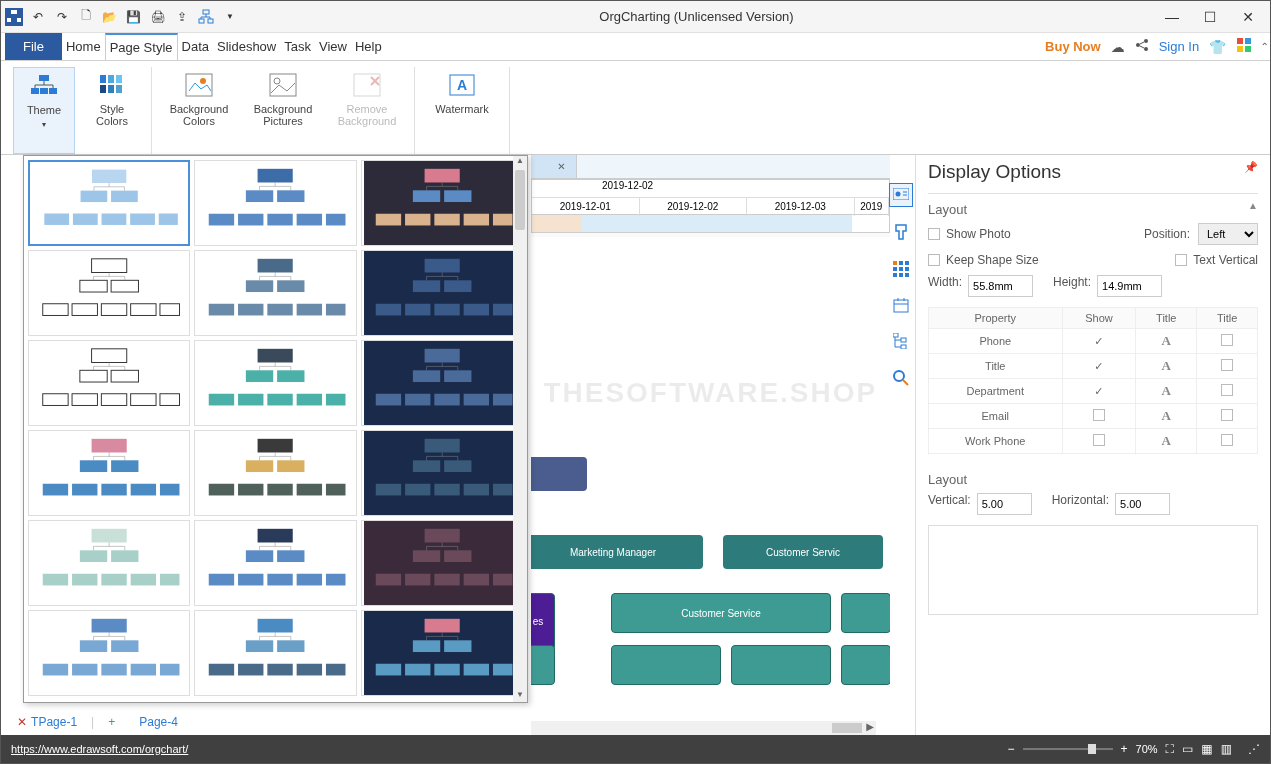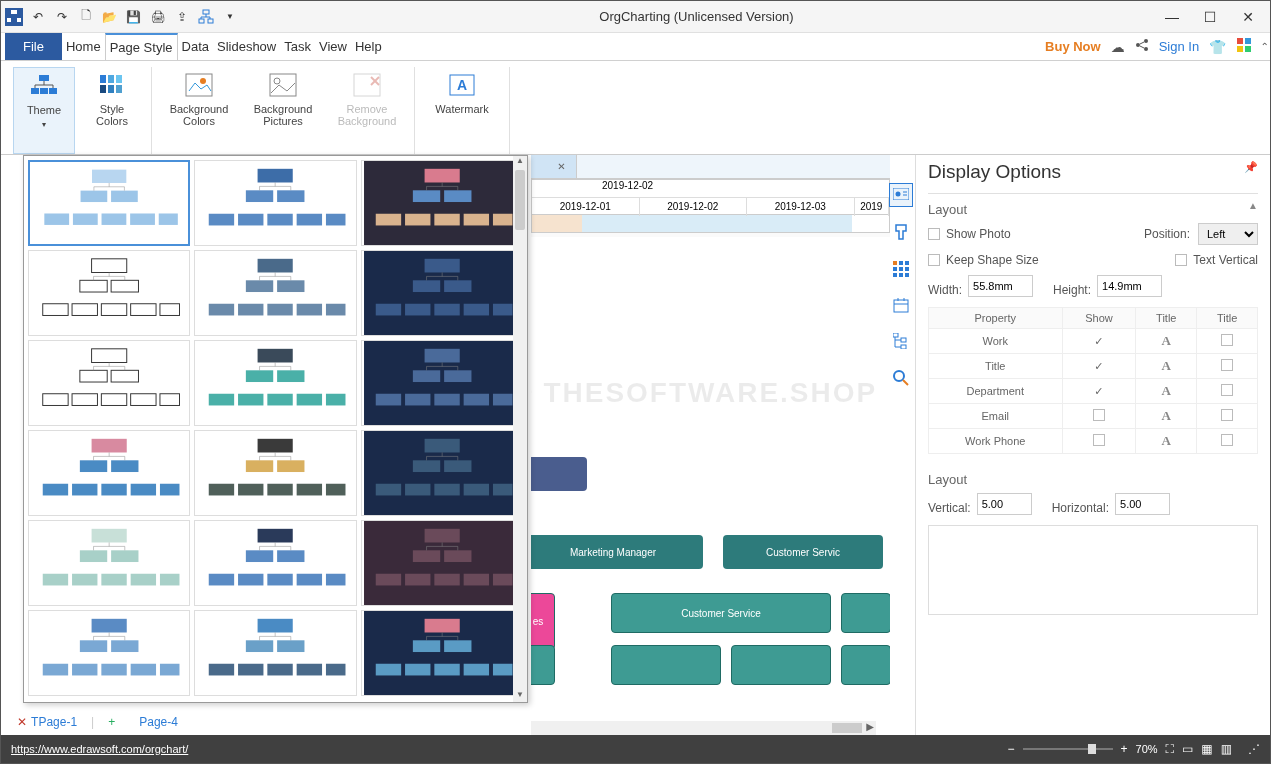--- a/index.html
+++ b/index.html
@@ -74,21 +74,21 @@
 .right-panel .row { display: flex; align-items: center; margin-bottom: 8px; gap: 8px; }
 .right-panel .cb { width: 12px; height: 12px; border: 1px solid #bbb; display: inline-block; margin-right: 6px; }
 .right-panel select, .right-panel .num { border: 1px solid #ccc; padding: 2px 4px; font-size: 11px; height: 22px; }
 .right-panel .num { width: 65px; }
 .right-panel table { width: 100%; border-collapse: collapse; border: 1px solid #ddd; margin-top: 4px; }
 .right-panel table th, .right-panel table td { border: 1px solid #eee; padding: 4px 6px; font-size: 11px; text-align: center; color: #666; }
 .right-panel table th { background: #fafafa; font-weight: normal; }
 .right-panel .font-a { font-family: Georgia, serif; font-weight: bold; font-size: 13px; color: #888; }
 .right-panel .layout-box { border: 1px solid #ddd; height: 90px; margin-top: 10px; background: #fff; }
 .right-panel .dim-row { display: flex; gap: 20px; align-items: center; }
-.right-panel .dim-row > div { display: flex; align-items: flex-end; gap: 6px; }
+.right-panel .dim-row > div { display: flex; align-items: flex-start; gap: 6px; }
 
 .footer-tabs { position: absolute; bottom: 28px; left: 0; height: 26px; display: flex; align-items: center; gap: 8px; padding: 0 10px; font-size: 12px; }
 .footer-tabs .ft { color: #2c7cd6; padding: 0 6px; cursor: pointer; }
 .footer-tabs .ft .ico { font-size: 12px; margin-right: 4px; }
 
 .statusbar { position: absolute; bottom: 0; left: 0; right: 0; height: 28px; background: #404040; color: #fff; display: flex; align-items: center; padding: 0 10px; font-size: 11px; }
 .statusbar a { color: #fff; text-decoration: underline; }
 .statusbar .zoom { margin-left: auto; display: flex; align-items: center; gap: 8px; }
 .statusbar .slider { width: 90px; height: 2px; background: #777; position: relative; }
 .statusbar .slider .knob { position: absolute; left: 65px; top: -4px; width: 8px; height: 10px; background: #ddd; }
@@ -545,21 +545,21 @@
 
     <div class="chart-canvas">
       <div class="watermark">Copyright © THESOFTWARE.SHOP</div>
       <div class="box b1" style="left:-4px;top:220px;width:60px;height:34px"></div>
       <div class="box mmgr" style="left:-8px;top:298px;width:180px">
           <span>Marketing Manager</span>
         </div>
       <div class="box cs1" style="left:192px;top:298px;width:160px">
           <span>Customer Servic</span>
         </div>
-      <div class="box" style="left:-10px;top:356px;width:34px;height:57px;background:#ec4899;border:1px solid #1f6b64">
+      <div class="box" style="left:-10px;top:356px;width:34px;height:57px;background:#4c1d95;border:1px solid #1f6b64">
           <span>es</span>
         </div>
       <div class="box cs2" style="border:1px solid #1f6b64;top:356px">
           <span>Customer Service</span>
         </div>
       <div class="box cs3" style="border:1px solid #1f6b64;top:356px"></div>
       <div class="box" style="left:-10px;top:408px;width:34px;height:40px;background:#3e9b93;border:1px solid #1f6b64"></div>
       <div class="box cs4" style="border:1px solid #1f6b64;top:408px;left:80px;width:110px"></div>
       <div class="box" style="border:1px solid #1f6b64;top:408px;left:200px;width:100px;height:40px;background:#3e9b93"></div>
       <div class="box" style="border:1px solid #1f6b64;top:408px;left:310px;width:50px;height:40px;background:#3e9b93"></div>
@@ -651,21 +651,21 @@
       <thead>
           <tr>
         <th>Property</th>
         <th>Show</th>
         <th>Title</th>
         <th>Title</th>
       </tr>
         </thead>
       <tbody id="prop-tbody">
           <tr>
-    <td>Work</td>
+    <td>Phone</td>
     <td>✓</td>
     <td><span class="font-a">A</span></td>
     <td><span class="cb" style="margin:0 auto"></span></td>
           </tr>
           <tr>
     <td>Title</td>
     <td>✓</td>
     <td><span class="font-a">A</span></td>
     <td><span class="cb" style="margin:0 auto"></span></td>
           </tr>

